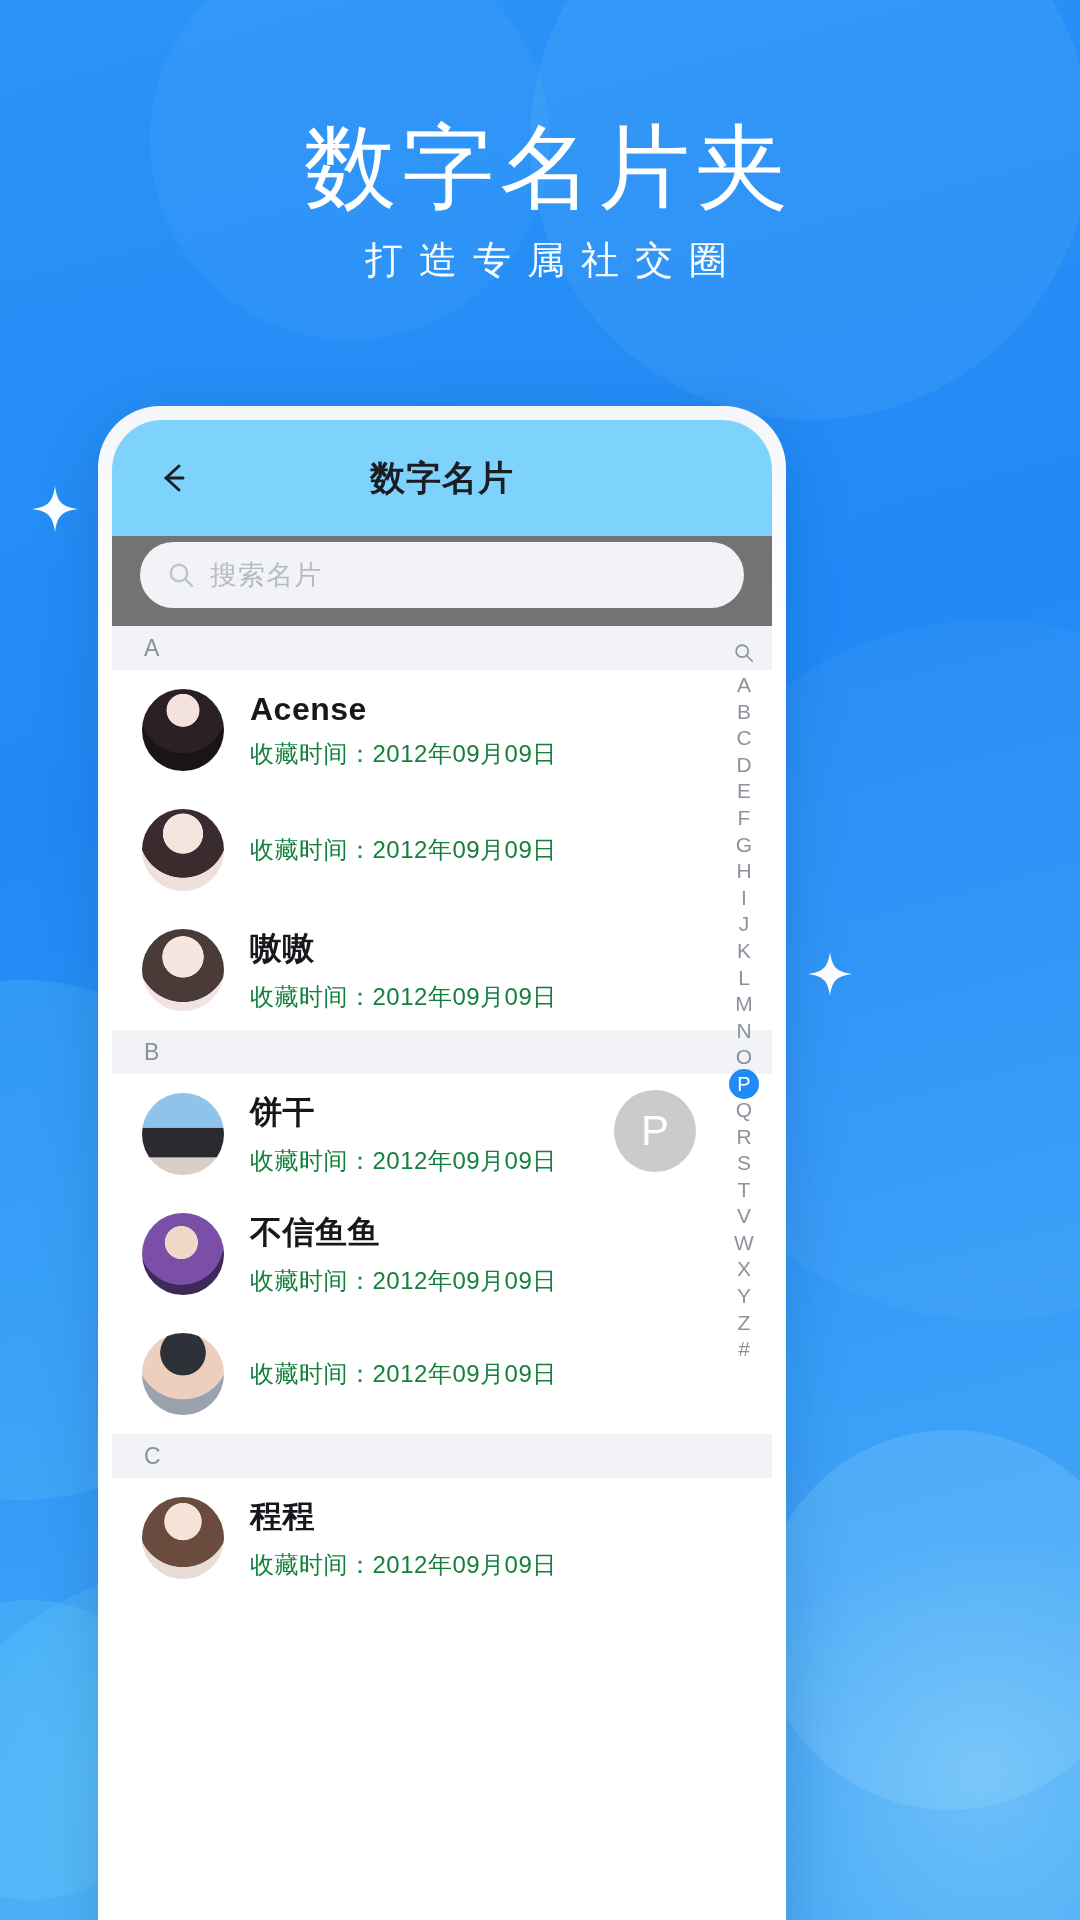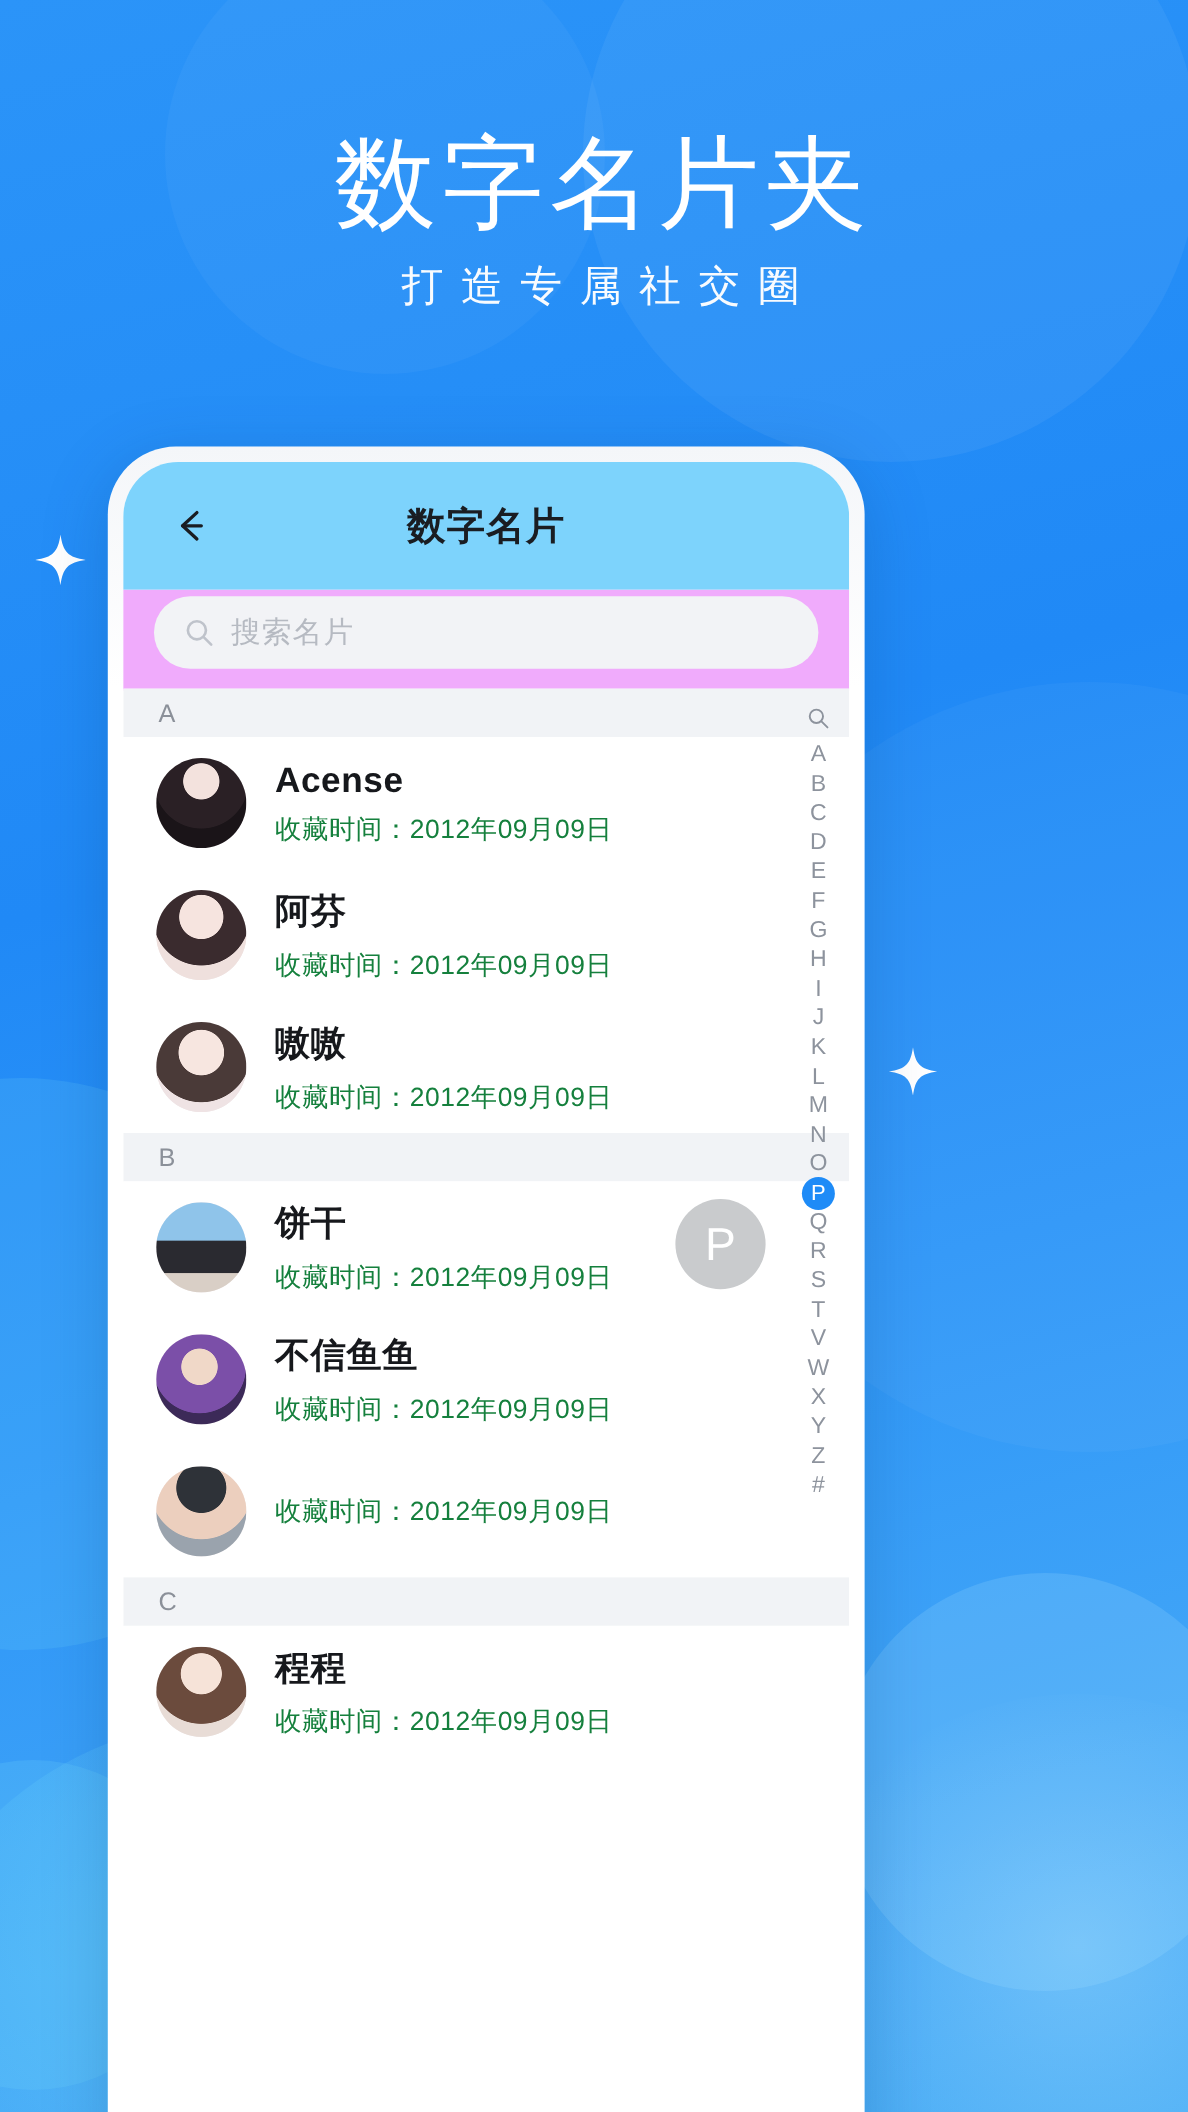--- a/index.html
+++ b/index.html
@@ -102,21 +102,21 @@
     left:0; right:0;
     text-align:center;
     font-size:35px;
     color:#1a1d22;
     font-weight:700;
     letter-spacing:1px;
     pointer-events:none;
   }
 
   
-  #search-wrap { padding:6px 28px 20px 28px; background:#f0abfc;text-align:right; }
+  #search-wrap { padding:6px 28px 20px 28px; background:#737373;text-align:right; }
   #search-box {
     height:66px;
     background:#f2f3f6;
     border-radius:33px;
     display:flex;
     align-items:center;
     padding:0 26px;
     gap:14px;
   }
   #search-placeholder {
@@ -284,21 +284,20 @@
           <div class="contact-meta">
             <div class="contact-name">Acense</div>
             <div class="contact-time">收藏时间：2012年09月09日</div>
           </div>
         </div>
         <div class="contact-row">
           <div class="avatar">
             <div class="av-inner" style="background: radial-gradient(circle at 50% 30%, rgb(246, 228, 223) 0px, rgb(246, 228, 223) 28%, rgb(58, 43, 46) 29%, rgb(58, 43, 46) 62%, rgb(239, 224, 221) 63%, rgb(239, 224, 221) 100%);"></div>
           </div>
           <div class="contact-meta">
-            <div class="contact-name">阿芬</div>
             <div class="contact-time">收藏时间：2012年09月09日</div>
           </div>
         </div>
         <div class="contact-row">
           <div class="avatar">
             <div class="av-inner" style="background: radial-gradient(circle at 50% 34%, rgb(247, 230, 224) 0px, rgb(247, 230, 224) 30%, rgb(74, 58, 56) 31%, rgb(74, 58, 56) 66%, rgb(239, 227, 228) 67%, rgb(239, 227, 228) 100%);"></div>
           </div>
           <div class="contact-meta">
             <div class="contact-name">嗷嗷</div>
             <div class="contact-time">收藏时间：2012年09月09日</div>

